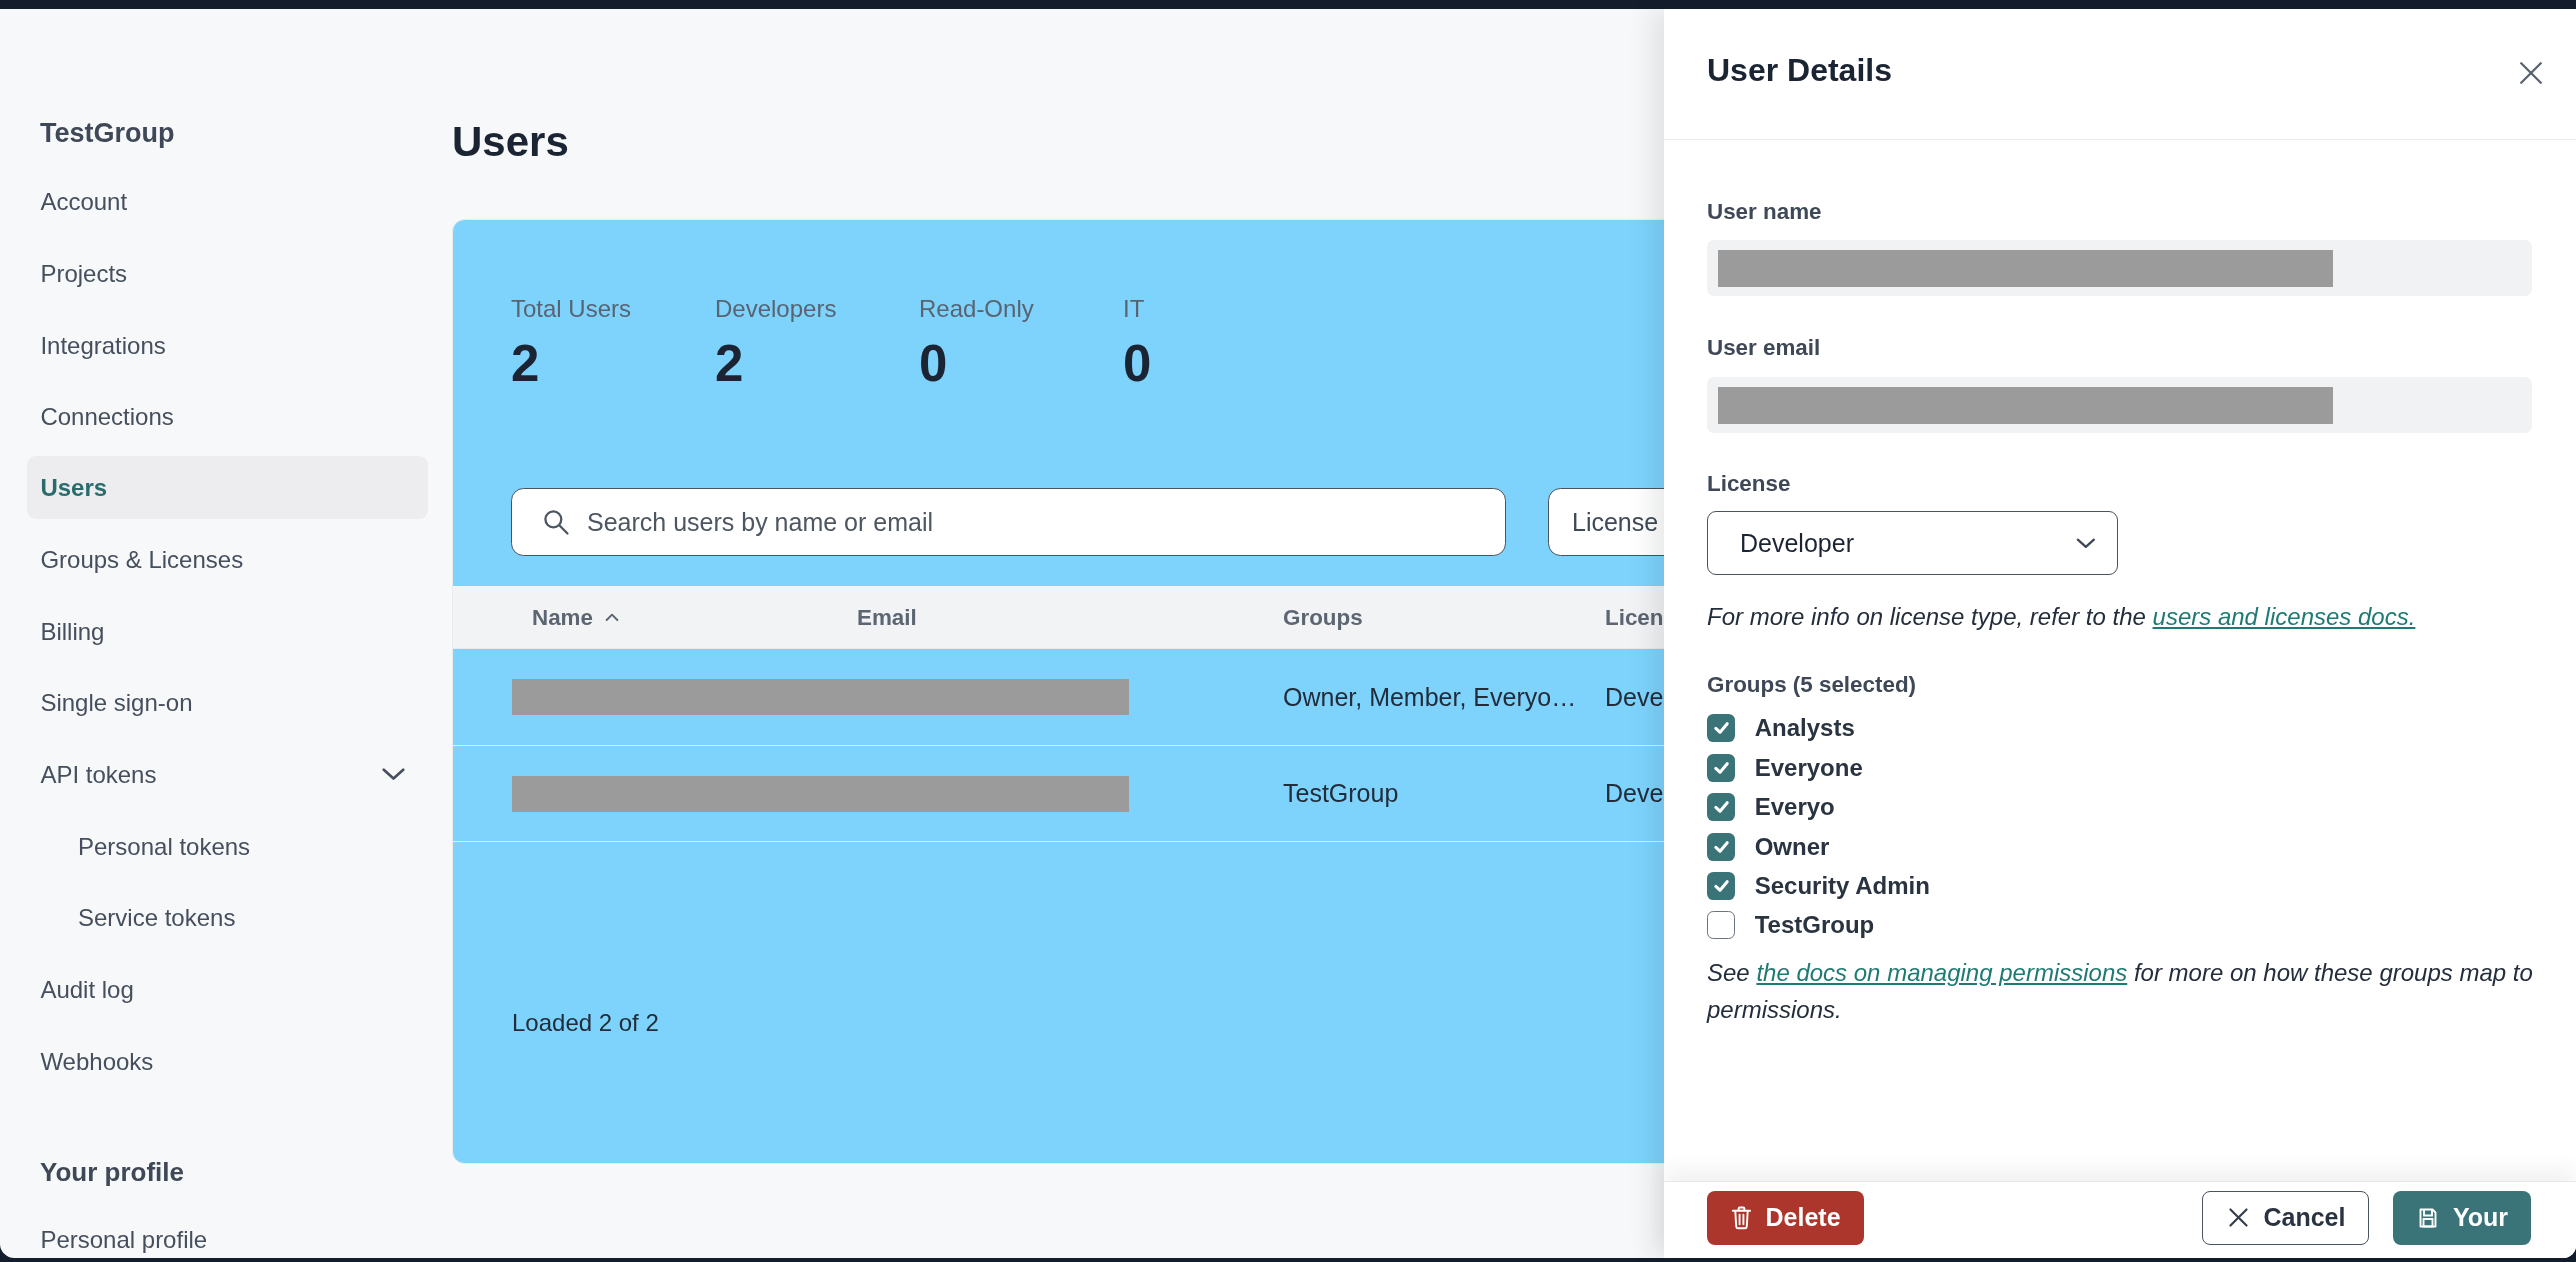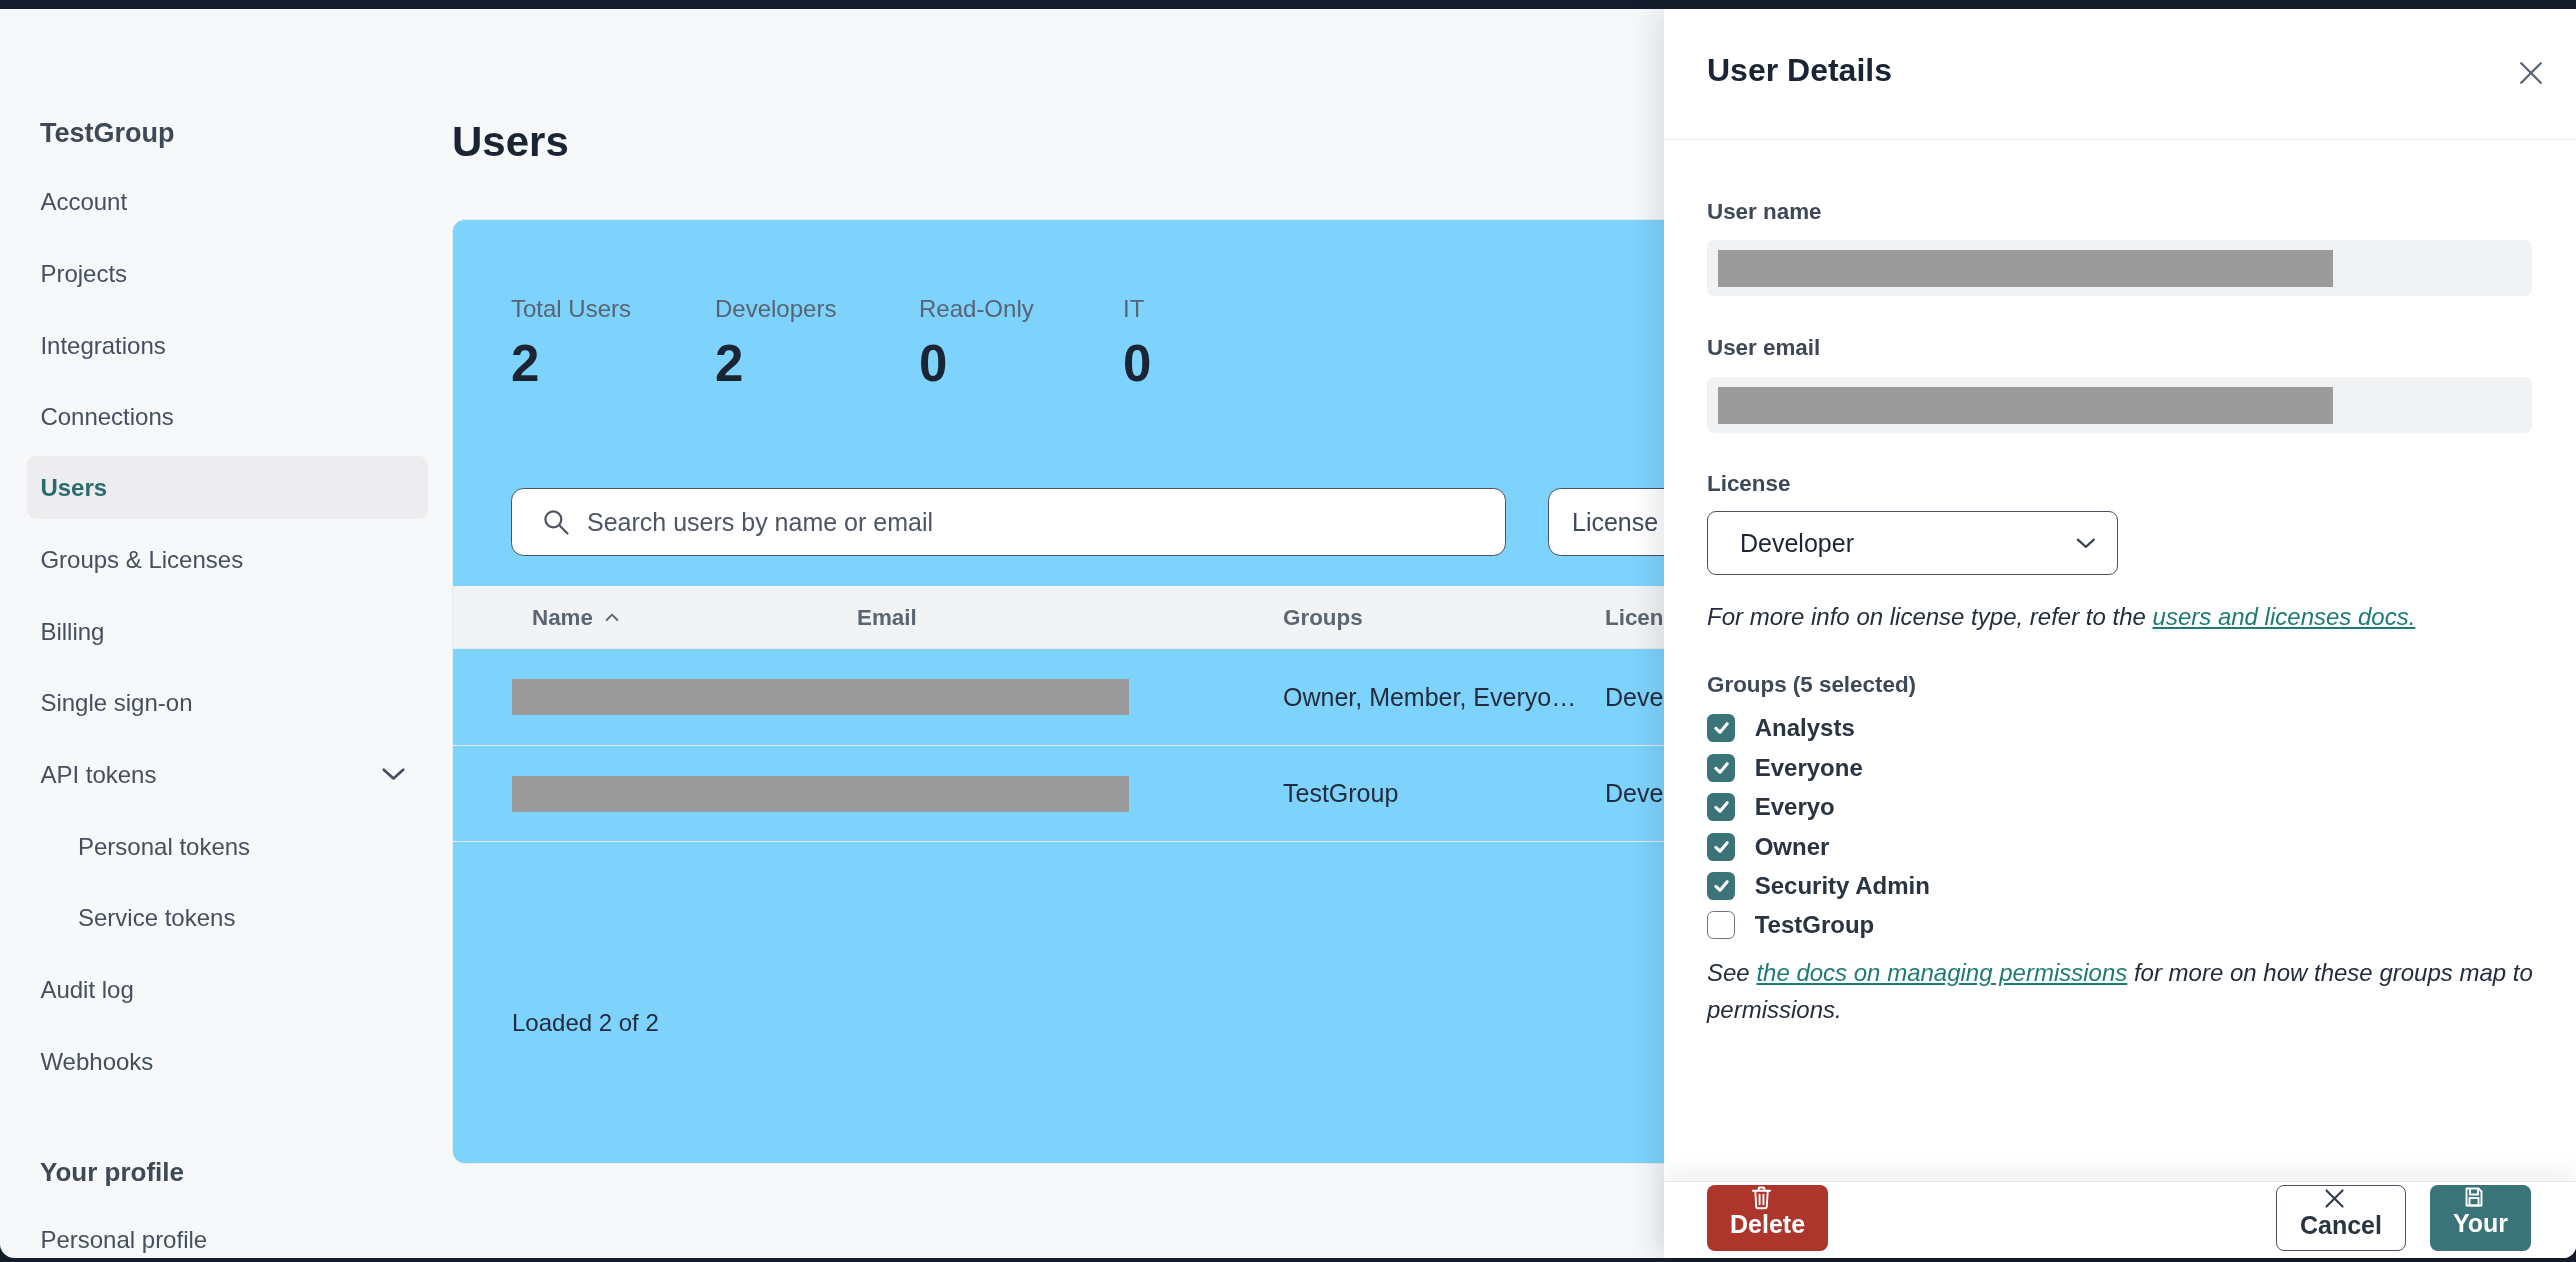--- a/index.html
+++ b/index.html
@@ -100,24 +100,23 @@
   .chk.unchecked { background:#fff; border:1.8px solid #6b7480; }
   .chk-label { margin-left:19.7px; font-size:24px; font-weight:600; color:#2a3440; }
 
   .drawer-footer {
     position:absolute; left:0; right:0; bottom:0; height:77px;
     border-top:0.9px solid #e5e7ea; background:#fff; border-radius:0 0 12.5px 0;
     display:flex; align-items:center; padding:0 45px 3.6px 43px;
     box-shadow:0 -12.5px 19.7px rgba(20,29,43,0.05);
   }
   .btn {
-    height:66px; border-radius:8px; display:flex; align-items:center;
+    height:54px; border-radius:8px; display:flex; align-items:center;
     font-size:25px; font-weight:600; padding:0 23px; border:none; cursor:pointer;
     font-family:"Liberation Sans", sans-serif;
-    flex-direction:column;
   }
   .btn .ic { display:flex; margin-right:12.5px; }
   .btn.delete { background:#ac352c; color:#fff; }
   .footer-right { margin-left:auto; display:flex; gap:24px; }
   .btn.cancel { background:#fff; border:1.8px solid #49525e; color:#2a3440; }
   .btn.save { background:#3a7478; color:#fff; }
 </style>
 </head>
 <body>
 

